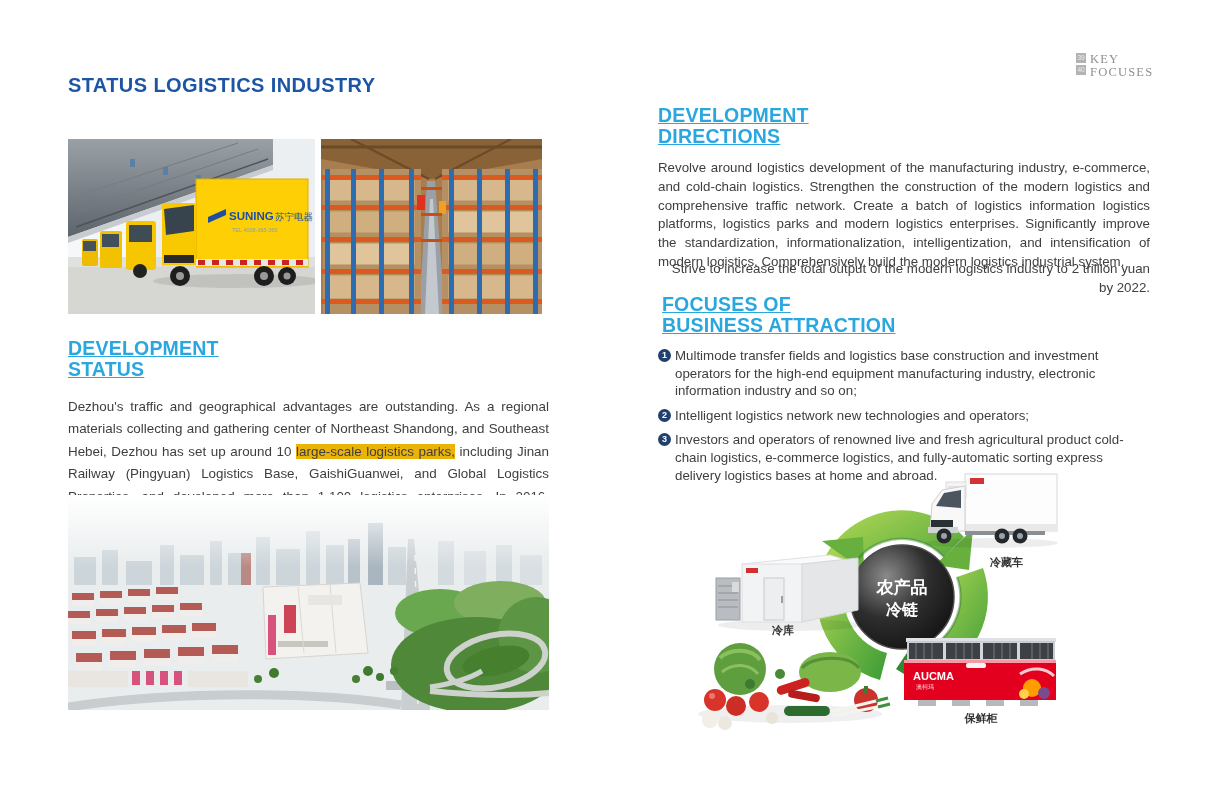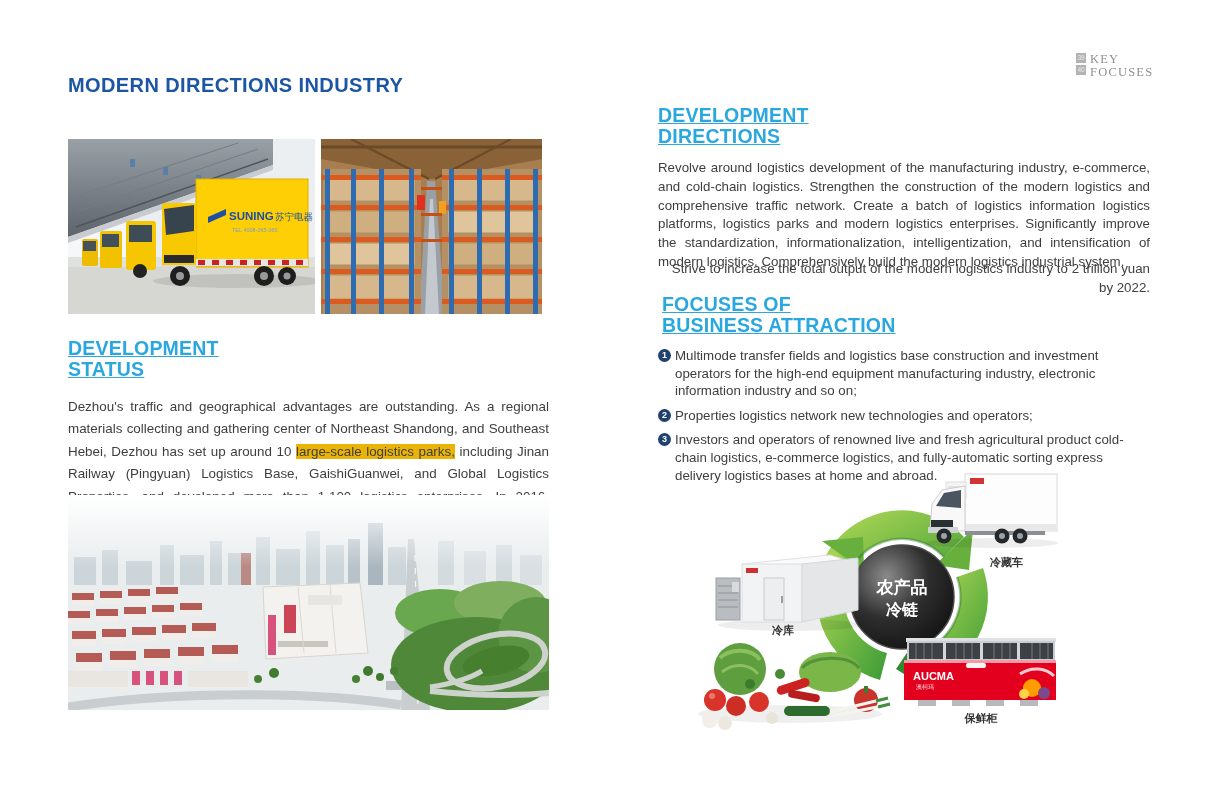--- a/index.html
+++ b/index.html
@@ -44,21 +44,21 @@
     <div class="logo-badges">
       <div class="badge">39</div>
       <div class="badge">40</div>
     </div>
     <div class="logo-text">
       <div>KEY</div>
       <div>FOCUSES</div>
     </div>
   </div>
 
-  <div class="abs page-title">MODERN DIRECTIONS INDUSTRY</div>
+  <div class="abs page-title">STATUS LOGISTICS INDUSTRY</div>
 
   <svg class="abs photo" style="left:68px;top:139px;" width="247" height="175" viewBox="0 0 247 175">
     <defs>
       <linearGradient id="gRoof" x1="0" y1="0" x2="0" y2="1">
         <stop offset="0" stop-color="#99a0a6"></stop>
           <stop offset="1" stop-color="#5d646b"></stop>
       </linearGradient>
     </defs>
     <rect width="247" height="175" fill="#eceff1"></rect>
     <rect x="0" y="0" width="60" height="130" fill="#f5f7f8"></rect>
@@ -289,21 +289,21 @@
     <div>BUSINESS ATTRACTION</div>
   </div>
 
   <div class="abs focus-list">
     <div class="focus-item">
       <span class="num-badge">1</span>
       <span>Multimode transfer fields and logistics base construction and investment operators for the high-end equipment manufacturing industry, electronic information industry and so on;</span>
     </div>
     <div class="focus-item">
       <span class="num-badge">2</span>
-      <span>Properties logistics network new technologies and operators;</span>
+      <span>Intelligent logistics network new technologies and operators;</span>
     </div>
     <div class="focus-item">
       <span class="num-badge">3</span>
       <span>Investors and operators of renowned live and fresh agricultural product cold-chain logistics, e-commerce logistics, and fully-automatic sorting express delivery logistics bases at home and abroad.</span>
     </div>
   </div>
 
   <svg class="abs" style="left:680px;top:462px;" width="470" height="285" viewBox="0 0 470 285">
     <defs>
       <linearGradient id="gGreen" x1="0" y1="0" x2="1" y2="1">

